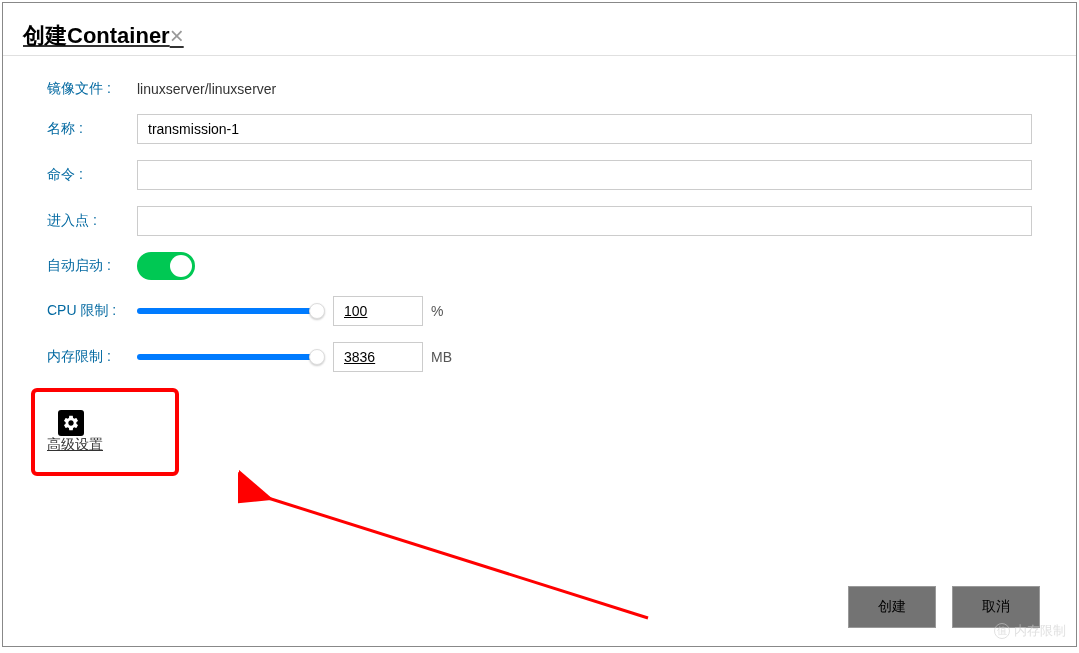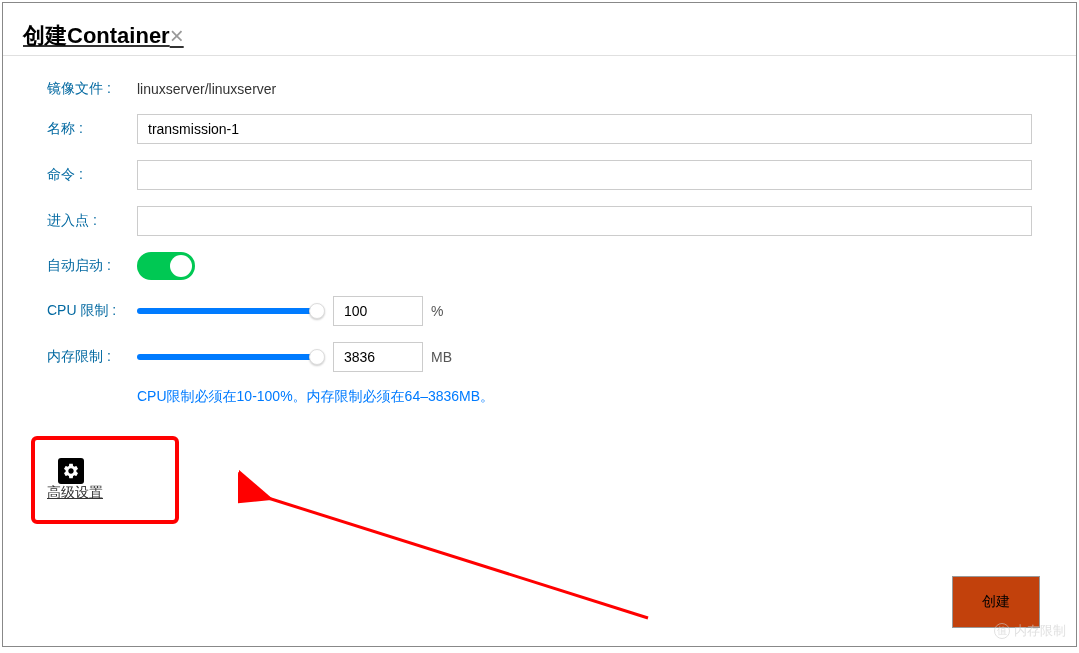--- a/index.html
+++ b/index.html
@@ -111,20 +111,21 @@
       border-radius: 50%;
       box-shadow: 0 1px 2px rgba(0,0,0,0.2);
     }
     .slider-input {
       width: 90px;
       height: 30px;
       border: 1px solid #ccc;
       padding: 0 10px;
       font-size: 14px;
       margin-right: 8px;
+      text-decoration: underline;
     }
     .slider-unit {
       color: #555;
     }
     .hint-text {
       color: #007bff;
       font-size: 14px;
       margin-left: 90px;
       margin-top: 6px;
       margin-bottom: 30px;
@@ -163,23 +164,23 @@
     }
     .dialog-footer {
       position: absolute;
       bottom: 18px;
       right: 36px;
       display: flex;
       gap: 16px;
     }
     .btn {
       min-width: 88px;
-      height: 52px;
+      height: 42px;
       border: 1px solid #999;
-      background: #c2410c;
+      background: #737373;
       font-size: 14px;
       cursor: pointer;
       font-family: inherit;
     }
     .arrow-annotation {
       position: absolute;
       left: 235px;
       top: 465px;
       pointer-events: none;
     }
@@ -254,21 +255,20 @@
 
     <div class="slider-row">
       <div class="form-label">内存限制 :</div>
       <div class="slider-track">
         <div class="slider-thumb"></div>
       </div>
       <input type="text" class="slider-input" value="3836" style="">
       <span class="slider-unit">MB</span>
     </div>
 
-    <div class="hint-text">CPU限制必须在10-100%。内存限制必须在64–3836MB。</div>
 
     <div class="advanced-box">
       <div class="advanced-settings">
         <span class="gear-icon">
           <svg viewBox="0 0 24 24" fill="#fff">
             <path d="M19.14,12.94c0.04-0.3,0.06-0.61,0.06-0.94c0-0.32-0.02-0.64-0.07-0.94l2.03-1.58c0.18-0.14,0.23-0.41,0.12-0.61 l-1.92-3.32c-0.12-0.22-0.37-0.29-0.59-0.22l-2.39,0.96c-0.5-0.38-1.03-0.7-1.62-0.94L14.4,2.81c-0.04-0.24-0.24-0.41-0.48-0.41 h-3.84c-0.24,0-0.43,0.17-0.47,0.41L9.25,5.35C8.66,5.59,8.12,5.92,7.63,6.29L5.24,5.33c-0.22-0.08-0.47,0-0.59,0.22L2.74,8.87 C2.62,9.08,2.66,9.34,2.86,9.48l2.03,1.58C4.84,11.36,4.8,11.69,4.8,12s0.02,0.64,0.07,0.94l-2.03,1.58 c-0.18,0.14-0.23,0.41-0.12,0.61l1.92,3.32c0.12,0.22,0.37,0.29,0.59,0.22l2.39-0.96c0.5,0.38,1.03,0.7,1.62,0.94l0.36,2.54 c0.05,0.24,0.24,0.41,0.48,0.41h3.84c0.24,0,0.44-0.17,0.47-0.41l0.36-2.54c0.59-0.24,1.13-0.56,1.62-0.94l2.39,0.96 c0.22,0.08,0.47,0,0.59-0.22l1.92-3.32c0.12-0.22,0.07-0.47-0.12-0.61L19.14,12.94z M12,15.6c-1.98,0-3.6-1.62-3.6-3.6 s1.62-3.6,3.6-3.6s3.6,1.62,3.6,3.6S13.98,15.6,12,15.6z"></path>
           </svg>
         </span>
         <span class="advanced-label">高级设置</span>
       </div>
@@ -280,19 +280,20 @@
     <defs>
       <marker id="arrowhead" markerWidth="14" markerHeight="12" refX="2" refY="6" orient="auto">
         <polygon points="14 0, 0 6, 14 12" fill="#ff0000"></polygon>
       </marker>
     </defs>
     <line x1="410" y1="150" x2="30" y2="30" stroke="#ff0000" stroke-width="3" marker-end="url(#arrowhead)"></line>
   </svg>
 
   <div class="dialog-footer">
     <button class="btn">创建</button>
+    <button class="btn">取消</button>
   </div>
 
   <div class="watermark">
     <span class="watermark-icon">值</span>
     <span>内存限制</span>
   </div>
 </div>
 
 </body></html>

